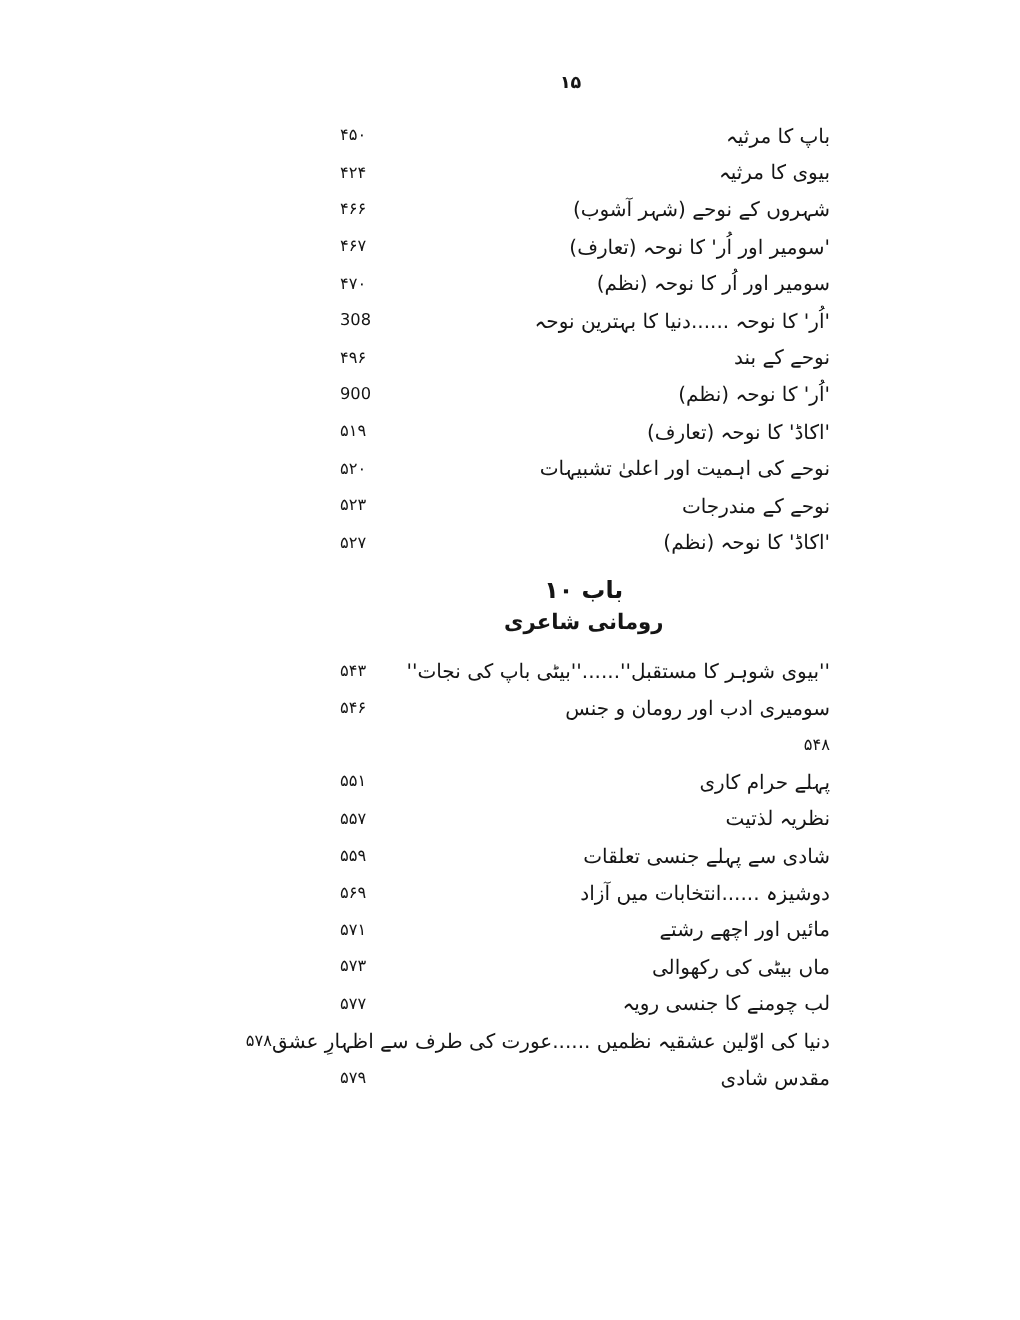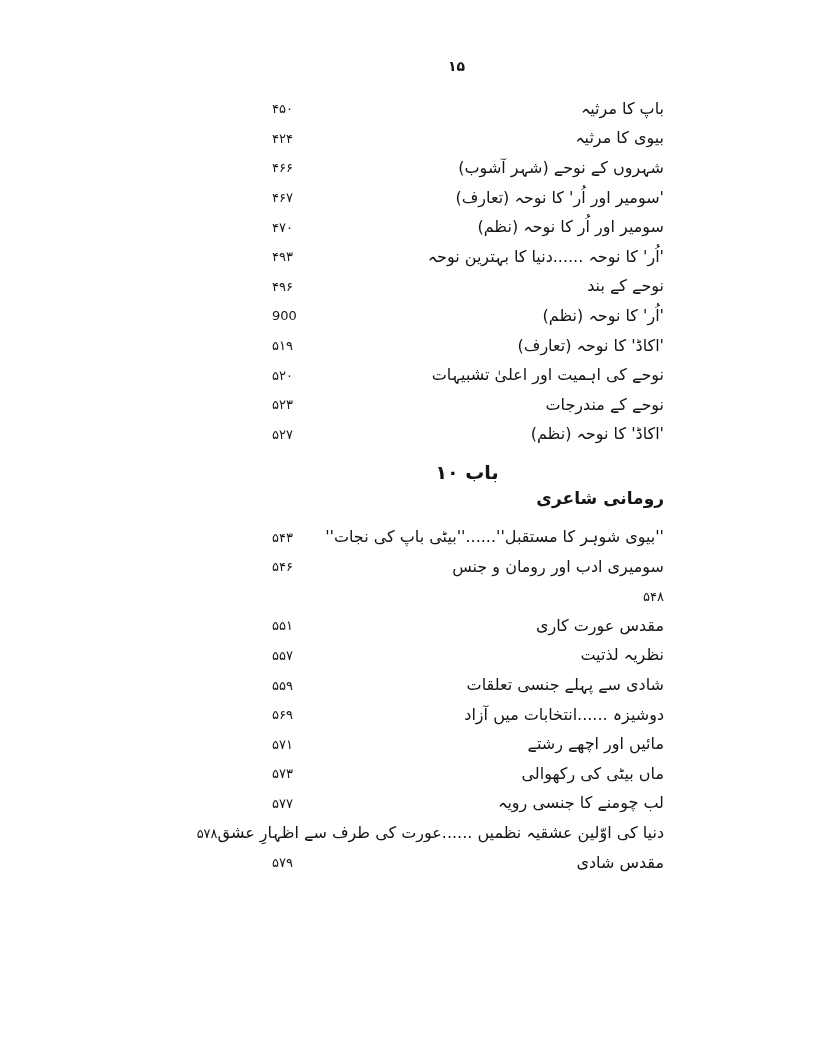--- a/index.html
+++ b/index.html
@@ -53,20 +53,21 @@
     padding-left: 2px;
   }
   .chapter-header {
     text-align: center;
     font-weight: bold;
     font-size: 19px;
     margin-top: 12px;
     line-height: 1.2;
   }
   .chapter-subtitle {
+    text-align: center;
     font-weight: bold;
     font-size: 17px;
     margin-top: 4px;
     margin-bottom: 14px;
     line-height: 1.2;
   }
 </style>
 </head>
 <body>
 
@@ -92,21 +93,21 @@
         <div class="toc-row">
           <span class="toc-title">'سومیر اور اُر' کا نوحہ (تعارف)</span>
           <span class="toc-page">۴۶۷</span>
         </div>
         <div class="toc-row">
           <span class="toc-title">سومیر اور اُر کا نوحہ (نظم)</span>
           <span class="toc-page">۴۷۰</span>
         </div>
         <div class="toc-row">
           <span class="toc-title">'اُر' کا نوحہ ......دنیا کا بہترین نوحہ</span>
-          <span class="toc-page">۴۹۳</span>
+          <span class="toc-page">308</span>
         </div>
         <div class="toc-row">
           <span class="toc-title">نوحے کے بند</span>
           <span class="toc-page">۴۹۶</span>
         </div>
         <div class="toc-row">
           <span class="toc-title">'اُر' کا نوحہ (نظم)</span>
           <span class="toc-page">900</span>
         </div>
         <div class="toc-row">
@@ -137,21 +138,21 @@
           <span class="toc-page">۵۴۳</span>
         </div>
         <div class="toc-row">
           <span class="toc-title">سومیری ادب اور رومان و جنس</span>
           <span class="toc-page">۵۴۶</span>
         </div>
         <div class="toc-row">
           <span class="toc-page">۵۴۸</span>
         </div>
         <div class="toc-row">
-          <span class="toc-title">مقدس عورت کاری</span>
+          <span class="toc-title">پہلے حرام کاری</span>
           <span class="toc-page">۵۵۱</span>
         </div>
         <div class="toc-row">
           <span class="toc-title">نظریہ لذتیت</span>
           <span class="toc-page">۵۵۷</span>
         </div>
         <div class="toc-row">
           <span class="toc-title">شادی سے پہلے جنسی تعلقات</span>
           <span class="toc-page">۵۵۹</span>
         </div>

